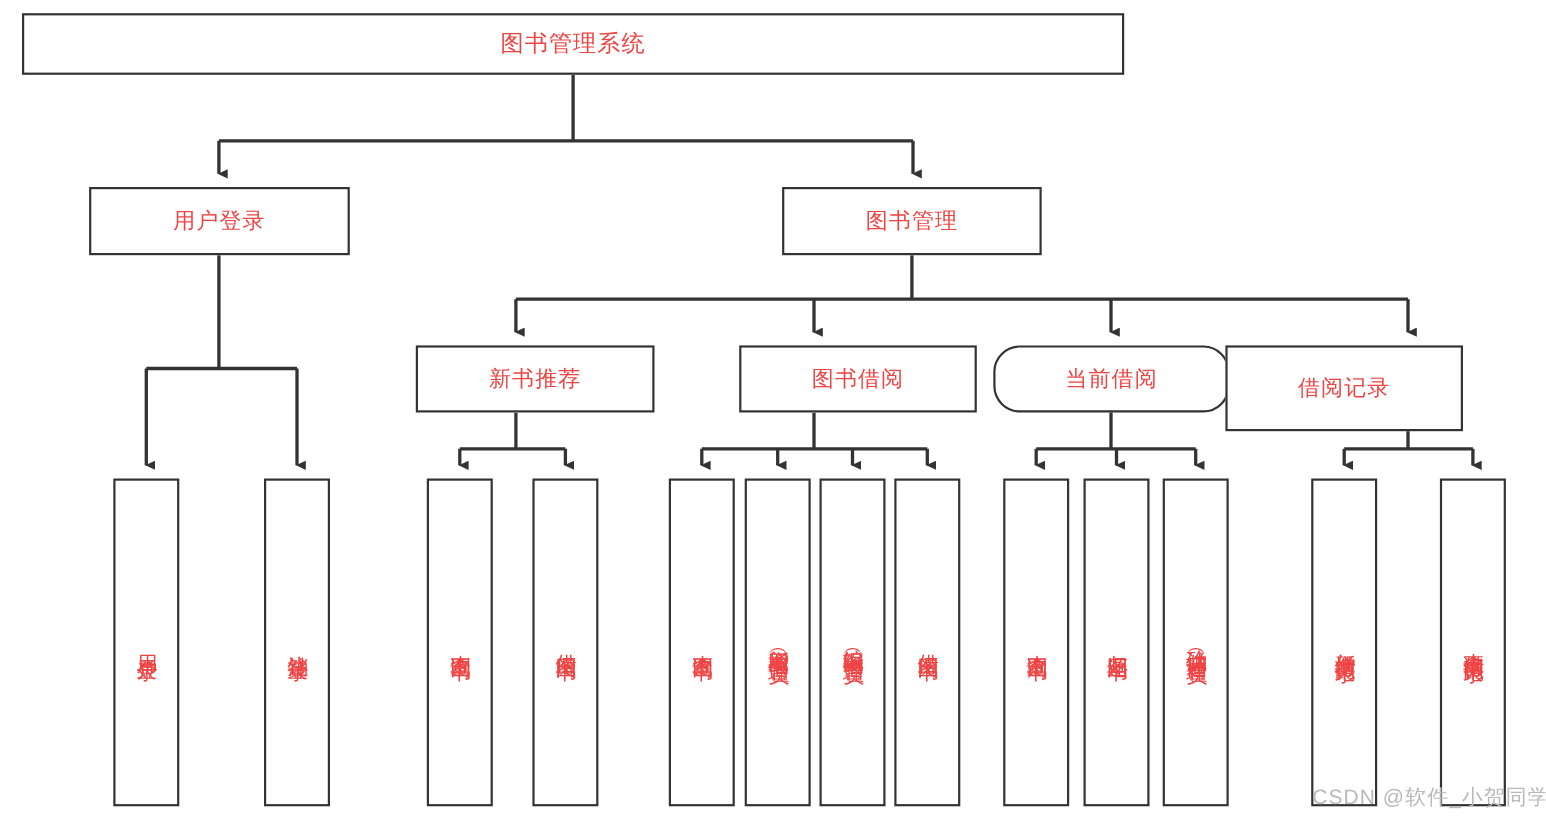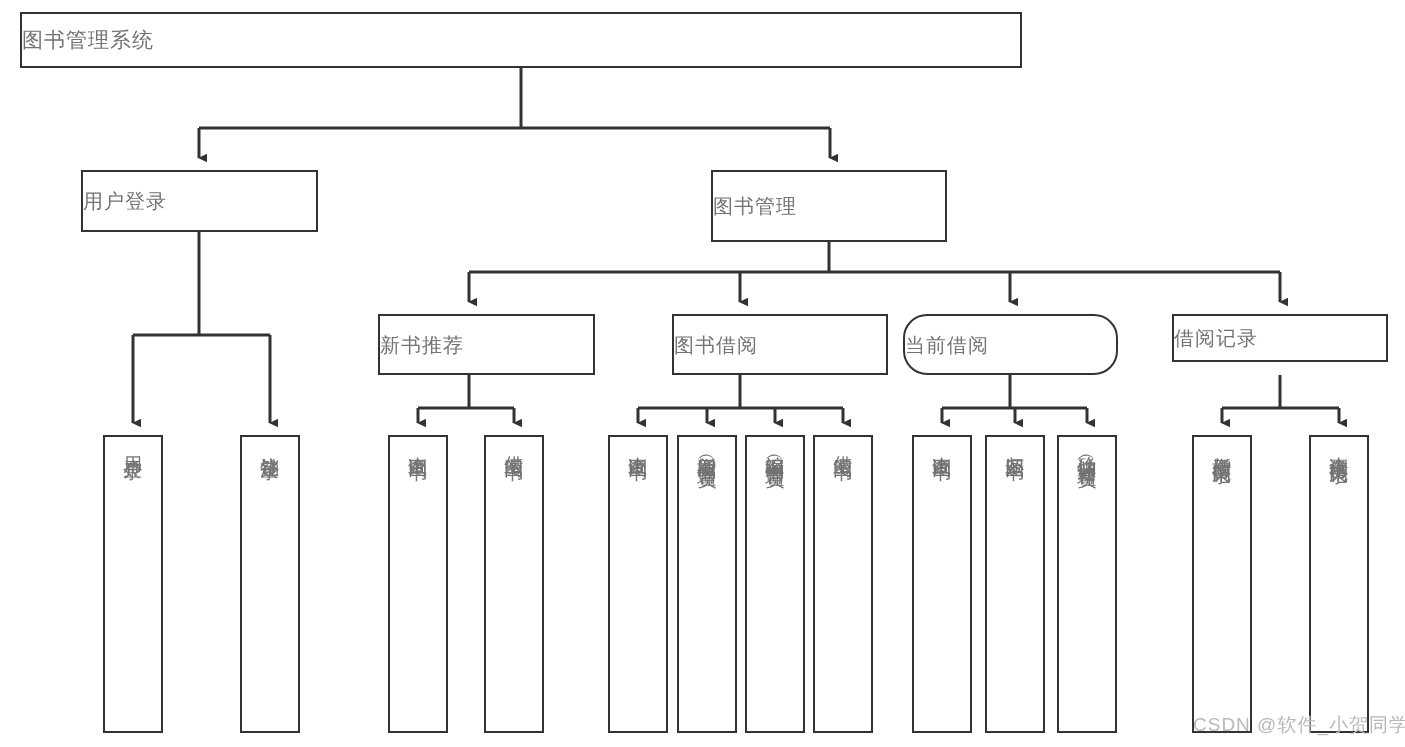--- a/index.html
+++ b/index.html
@@ -27,21 +27,22 @@
     height: 747px;
     pointer-events: none;
   }
   .node {
     position: absolute;
     box-sizing: border-box;
     border: 2px solid #333333;
     background: #ffffff;
     display: flex;
     align-items: center;
-    color: #737373;
+    justify-content: center;
+    color: #ef4444;
     z-index: 2;
   }
   .node.horiz {
     font-size: 20px;
     letter-spacing: 1px;
     line-height: 1.2;
   }
   .node.root {
     font-size: 21px;
   }
@@ -124,34 +125,34 @@
     </g>
   </svg>
 
   <div class="node horiz root" style="left:20px; top:12px; width:1002px; height:56px;">
     <span>图书管理系统</span>
   </div>
 
   <div class="node horiz" style="left:81px; top:170px; width:237px; height:62px;">
     <span>用户登录</span>
   </div>
-  <div class="node horiz" style="left:711px; top:170px; width:236px; height:72px;">
+  <div class="node horiz" style="left:711px; top:170px; width:236px; height:62px;">
     <span>图书管理</span>
   </div>
 
   <div class="node horiz" style="left:378px; top:314px; width:217px; height:61px;">
     <span>新书推荐</span>
   </div>
   <div class="node horiz" style="left:632px; top:314px; width:216px; height:61px;margin-left:40px;">
     <span>图书借阅</span>
   </div>
   <div class="node horiz" style="left:903px; top:314px; width:215px; height:61px;border-radius:24px;">
     <span>当前借阅</span>
   </div>
-  <div class="node horiz" style="left:1172px; top:314px; width:216px; height:48px;">
+  <div class="node horiz" style="left:1114px; top:314px; width:216px; height:78px;">
     <span>借阅记录</span>
   </div>
 
   <div class="node vert" style="left:103px; top:435px; width:60px; height:298px;">
     <span class="vlabel">用户登录</span>
   </div>
   <div class="node vert" style="left:240px; top:435px; width:60px; height:298px;">
     <span class="vlabel">注销登录</span>
   </div>
   <div class="node vert" style="left:388px; top:435px; width:60px; height:298px;">

